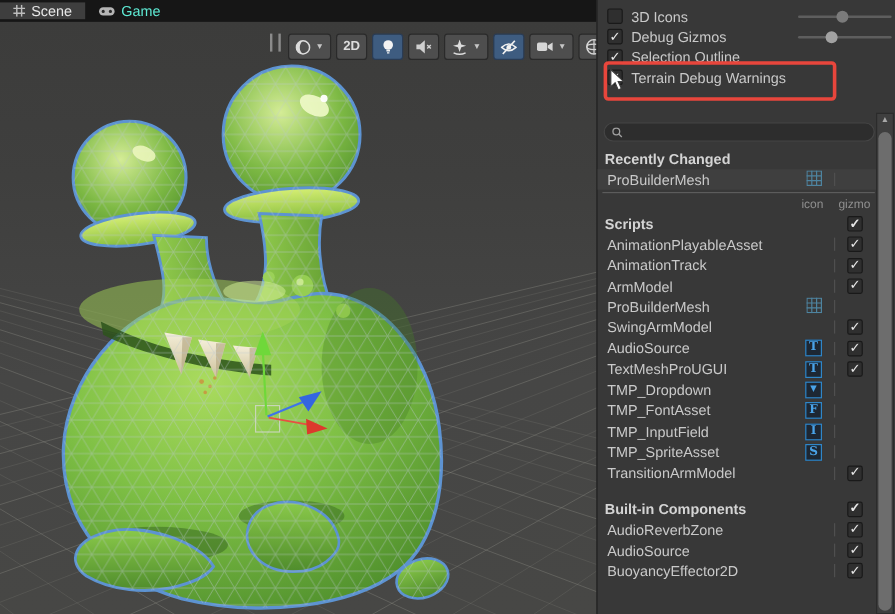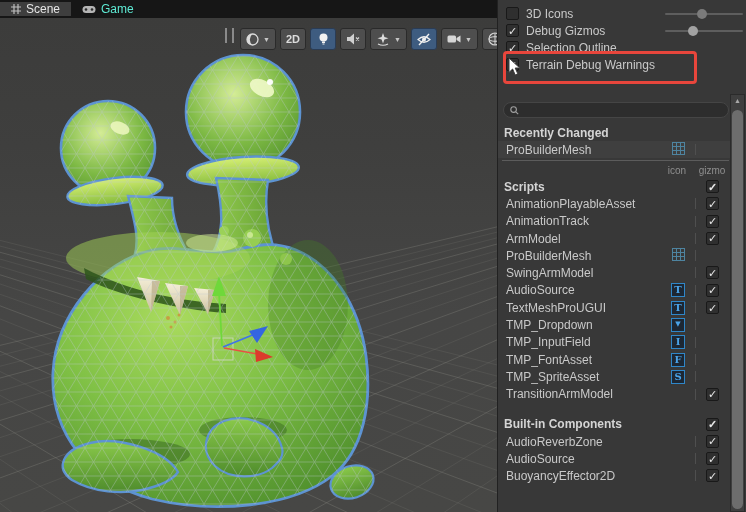--- a/index.html
+++ b/index.html
@@ -423,30 +423,30 @@
           <span class="cb g-cb">✓</span>
         </div>
         <div class="g-row">
           <span>TMP_Dropdown</span>
           <span class="icon-slot">
             <span class="tmp-icon arrow">▼</span>
           </span>
           <span class="divider"></span>
         </div>
         <div class="g-row">
+          <span>TMP_FontAsset</span>
+          <span class="icon-slot">
+            <span class="tmp-icon">F</span>
+          </span>
+          <span class="divider"></span>
+        </div>
+        <div class="g-row">
           <span>TMP_InputField</span>
           <span class="icon-slot">
             <span class="tmp-icon">I</span>
-          </span>
-          <span class="divider"></span>
-        </div>
-        <div class="g-row">
-          <span>TMP_FontAsset</span>
-          <span class="icon-slot">
-            <span class="tmp-icon">F</span>
           </span>
           <span class="divider"></span>
         </div>
         <div class="g-row">
           <span>TMP_SpriteAsset</span>
           <span class="icon-slot">
             <span class="tmp-icon">S</span>
           </span>
           <span class="divider"></span>
         </div>

